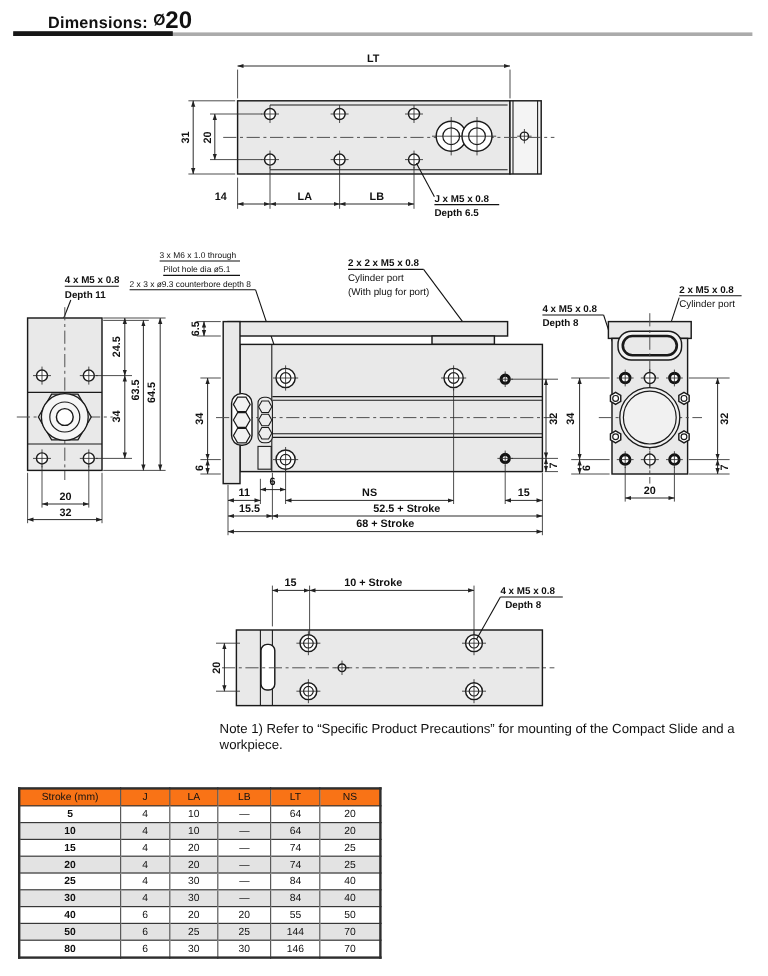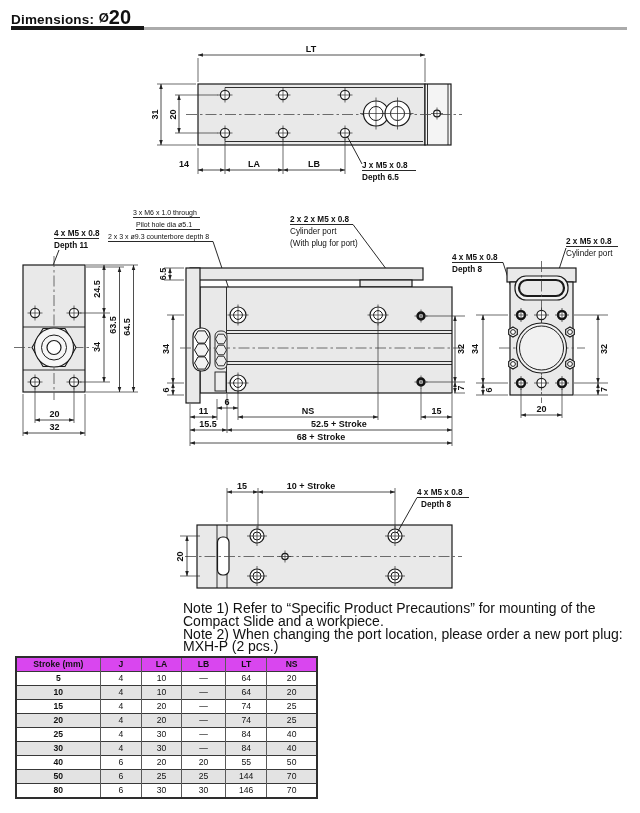--- a/index.html
+++ b/index.html
@@ -1,20 +1,20 @@
 <!DOCTYPE html>
 <html><head>
 <meta charset="utf-8">
 <style>
   html,body { margin:0; padding:0; background:#fff; }
   .page { position:relative; width:640px; height:813px; background:#fff; overflow:hidden;
           font-family:"Liberation Sans", sans-serif; }
   
   .title { position:absolute; left:11px; top:6px; white-space:nowrap; }
-  .title .lbl { font-size:13.5px; font-weight:bold; color:#111; letter-spacing:0.2px; }
+  .title .lbl { font-size:13.5px; font-weight:bold; color:#111; letter-spacing:0.2px;margin-left:29px; }
   .title .phi { font-size:13px; font-weight:bold; color:#111; vertical-align:2px; }
   .title .num { font-size:20px; font-weight:bold; color:#111; }
   .rule-gray { position:absolute; left:11px; top:27px; width:616px; height:3px; background:#ababab; }
   .rule-dark { position:absolute; left:11px; top:26px; width:133px; height:4px; background:#161616; }
   
   .fig { position:absolute; left:0; }
   svg text { fill:#111; }
   .t9  { font:bold 9px "Liberation Sans", sans-serif; }
   .t8  { font:bold 8.2px "Liberation Sans", sans-serif; }
   .t8r { font:8.2px "Liberation Sans", sans-serif; }
@@ -23,29 +23,29 @@
   .ow  { fill:#f4f4f4; stroke:#1a1a1a; stroke-width:1.2; }
   .ln  { stroke:#1a1a1a; stroke-width:0.9; fill:none; }
   .thin{ stroke:#2b2b2b; stroke-width:0.7; fill:none; }
   .dim { stroke:#222; stroke-width:0.8; fill:none; }
   .cl  { stroke:#4a4a4a; stroke-width:0.8; stroke-dasharray:11,3,2.5,3; fill:none; }
   .u   { stroke:#111; stroke-width:0.9; }
   .ldr { stroke:#111; stroke-width:0.9; fill:none; }
   .hole{ fill:#fff; stroke:#1a1a1a; stroke-width:1.2; }
   .h2  { fill:none; stroke:#1a1a1a; stroke-width:1; }
   
-  .notes { position:absolute; left:183px; top:602px; width:450px; font-size:14px;
+  .notes { position:absolute; left:183px; top:602px; width:450px; font-size:11px;
            line-height:12.8px; color:#111; }
   
   .tblwrap { position:absolute; left:15px; top:656px; }
   table { border-collapse:collapse; table-layout:fixed; width:303px;
           border:2px solid #2e2e2e; }
   th, td { border-left:1px solid #5a5a5a; border-top:1.9px solid #383838;
            font-size:8.6px; text-align:center; padding:1px 0 2px 0; color:#111; }
-  th { background:#d946ef; font-weight:bold; }
+  th { background:#f97316; font-weight:normal; }
   td { font-weight:normal; background:#fff; }
   td.c0 { font-weight:bold; }
   tr.shade td { background:#e3e3e3; }
 </style>
 </head>
 <body>
 
 <div class="page">
 
   <div class="title">
@@ -379,21 +379,20 @@
       <text x="421" y="507" class="t8">Depth 8</text>
       <line x1="180" y1="536" x2="200" y2="536" class="thin"></line>
         <line x1="180" y1="576" x2="200" y2="576" class="thin"></line>
       <line x1="187" y1="536" x2="187" y2="576" class="dim" marker-start="url(#ba)" marker-end="url(#ba)"></line>
       <text x="183" y="556.5" class="t9" text-anchor="middle" transform="rotate(-90 183 556.5)">20</text>
     </g>
   </svg>
 
   <div class="notes">
     <div>Note 1) Refer to “Specific Product Precautions” for mounting of the Compact Slide and a workpiece.</div>
-    <div>Note 2) When changing the port location, please order a new port plug: MXH-P (2 pcs.)</div>
   </div>
 
   <div class="tblwrap">
     <table>
       <colgroup>
         <col style="width:84px">
           <col style="width:41px">
           <col style="width:40px">
         <col style="width:44px">
           <col style="width:41px">

